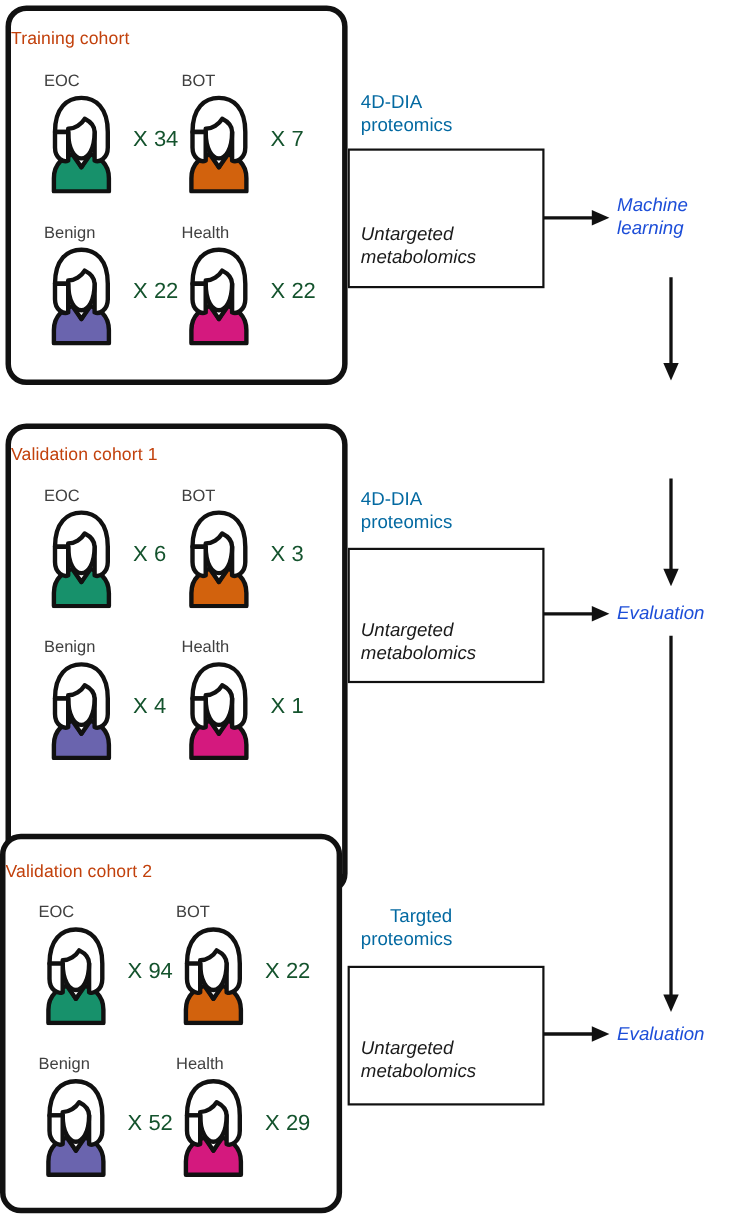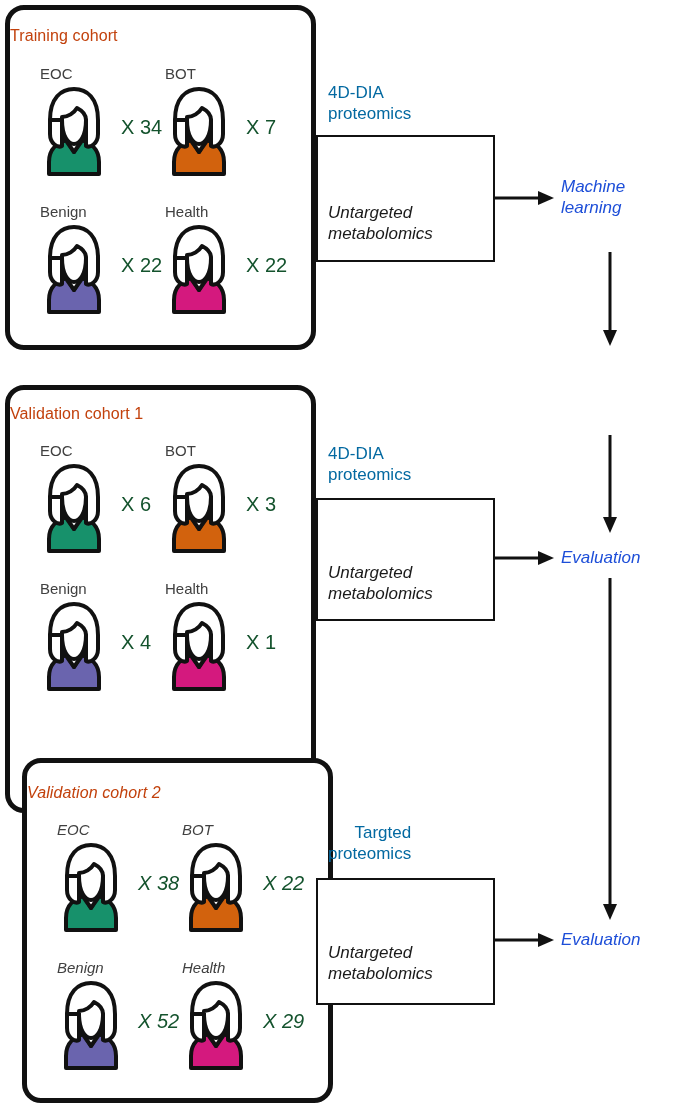--- a/index.html
+++ b/index.html
@@ -265,35 +265,35 @@
     <line x1="0" y1="8" x2="46" y2="8" stroke="#111111" stroke-width="3"></line>
     <polygon points="44,1 60,8 44,15" fill="#111111"></polygon>
   </svg>
 
   <svg class="arrow-svg" style="left:601px; top:435px;" width="18" height="100" viewBox="0 0 18 100">
     <line x1="9" y1="0" x2="9" y2="84" stroke="#111111" stroke-width="3"></line>
     <polygon points="2,82 16,82 9,98" fill="#111111"></polygon>
   </svg>
   <div class="flow-node" style="left:561px; top:547px;">Evaluation</div>
 
-  <div class="cohort-panel" style="left:22px; top:758px; width:311px; height:345px;font-style:italic;">
+  <div class="cohort-panel" style="left:0; top:758px; width:311px; height:345px;">
     <div class="cohort-title" style="top:20px;">Validation cohort 2</div>
 
     <div class="person-cell" style="left:27px; top:58px;">
       <div class="person-label">EOC</div>
       <div class="person-figure">
         <svg viewBox="0 0 74 92" xmlns="http://www.w3.org/2000/svg">
           <path d="M12 78 C12 64, 22 58, 30 56 L37 68 L44 56 C52 58, 62 64, 62 78 L62 90 L12 90 Z" fill="#17916b" stroke="#111111" stroke-width="4" stroke-linejoin="round"></path>
           <path d="M30 44 L30 58 L37 68 L44 58 L44 44 Z" fill="#ffffff" stroke="#111111" stroke-width="4" stroke-linejoin="round"></path>
           <path d="M13 36 C13 14, 24 5, 37 5 C50 5, 61 14, 61 36 L61 50 C61 60, 53 64, 49 62 L49 36 Z" fill="#ffffff" stroke="#111111" stroke-width="4" stroke-linejoin="round"></path>
           <path d="M25 36 C25 52, 31 60, 37 60 C43 60, 49 52, 49 36 C49 30, 44 26, 40 24 C37 29, 31 33, 25 33 Z" fill="#ffffff" stroke="#111111" stroke-width="4" stroke-linejoin="round"></path>
           <path d="M13 36 L13 50 C13 60, 21 64, 25 62 L25 36 Z" fill="#ffffff" stroke="#111111" stroke-width="4" stroke-linejoin="round"></path>
         </svg>
       </div>
-      <div class="person-count">X 38</div>
+      <div class="person-count">X 94</div>
     </div>
 
     <div class="person-cell" style="left:152px; top:58px;">
       <div class="person-label">BOT</div>
       <div class="person-figure">
         <svg viewBox="0 0 74 92" xmlns="http://www.w3.org/2000/svg">
           <path d="M12 78 C12 64, 22 58, 30 56 L37 68 L44 56 C52 58, 62 64, 62 78 L62 90 L12 90 Z" fill="#d2620d" stroke="#111111" stroke-width="4" stroke-linejoin="round"></path>
           <path d="M30 44 L30 58 L37 68 L44 58 L44 44 Z" fill="#ffffff" stroke="#111111" stroke-width="4" stroke-linejoin="round"></path>
           <path d="M13 36 C13 14, 24 5, 37 5 C50 5, 61 14, 61 36 L61 50 C61 60, 53 64, 49 62 L49 36 Z" fill="#ffffff" stroke="#111111" stroke-width="4" stroke-linejoin="round"></path>
           <path d="M25 36 C25 52, 31 60, 37 60 C43 60, 49 52, 49 36 C49 30, 44 26, 40 24 C37 29, 31 33, 25 33 Z" fill="#ffffff" stroke="#111111" stroke-width="4" stroke-linejoin="round"></path>

